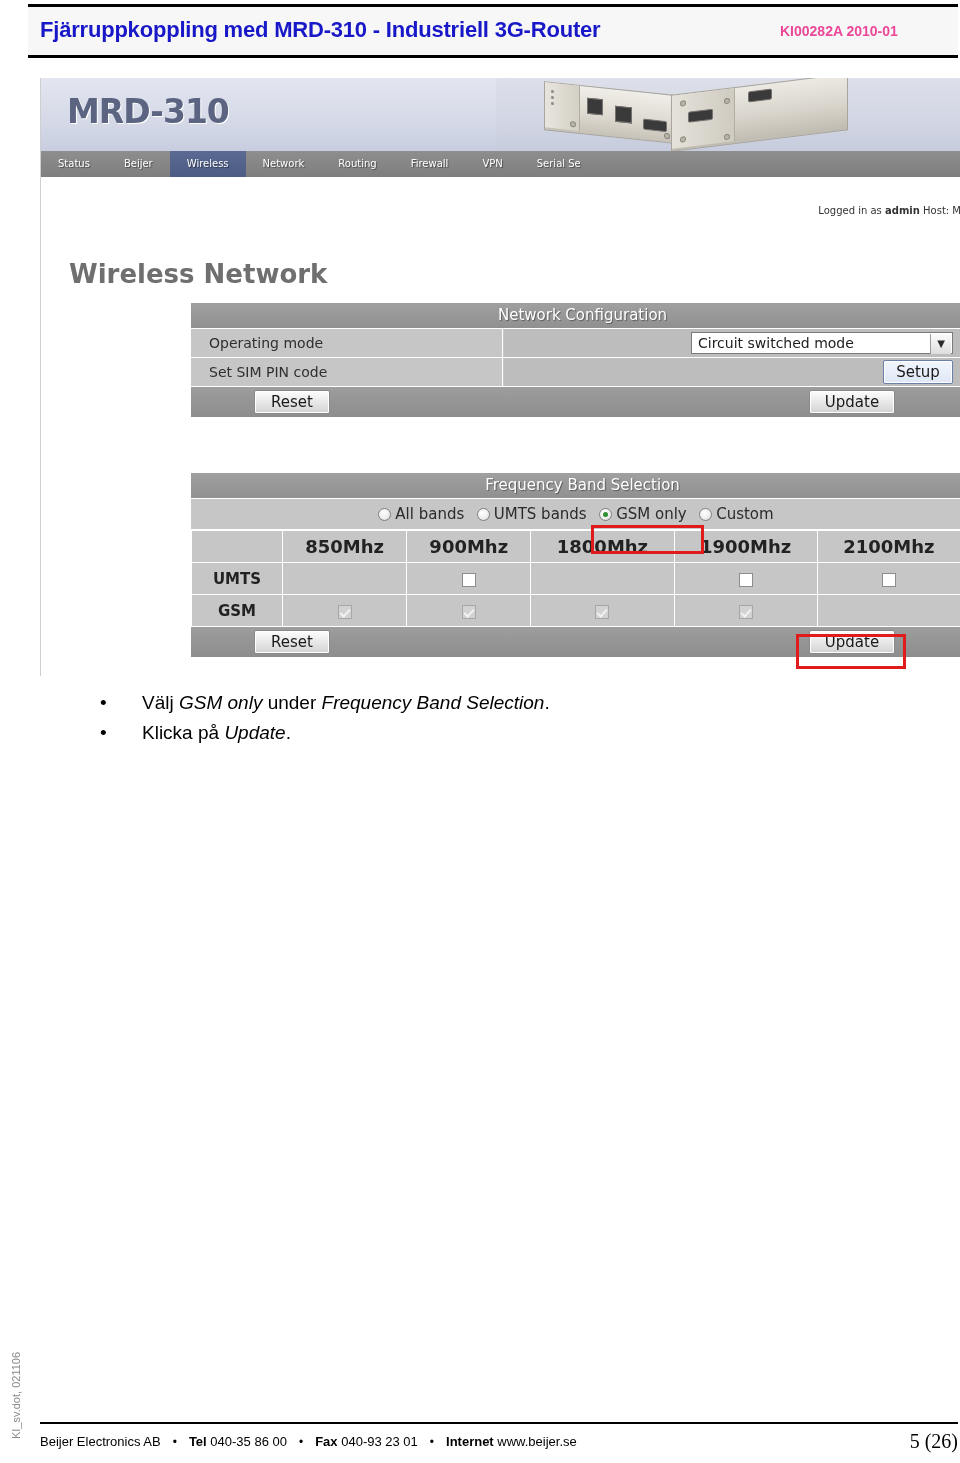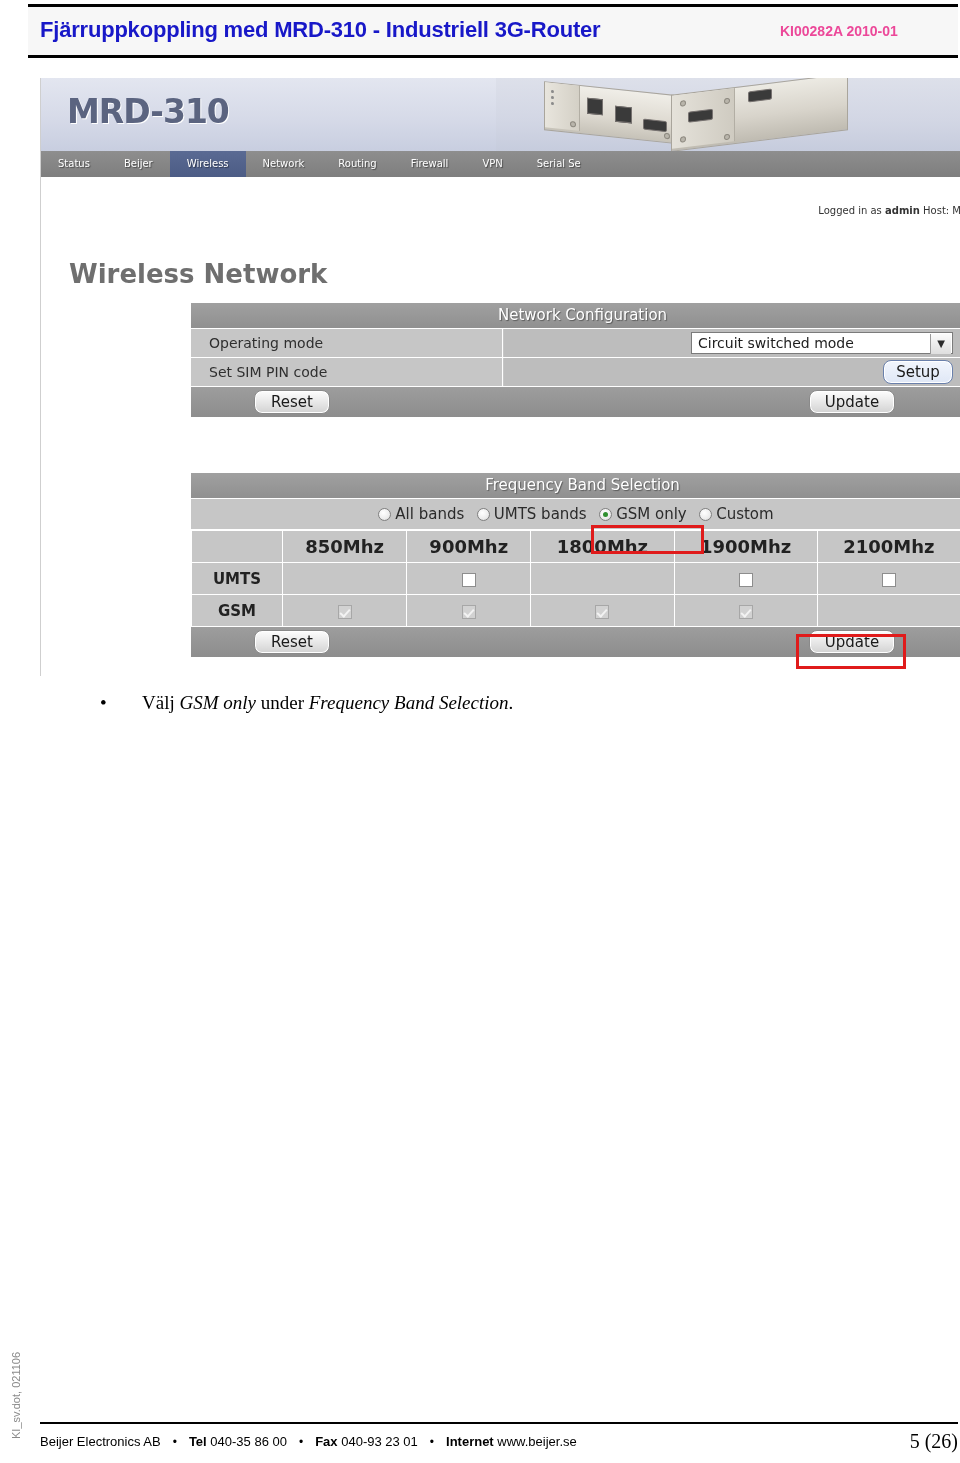--- a/index.html
+++ b/index.html
@@ -314,21 +314,21 @@
     border-left: 1px solid #9a9a9a;
     text-align: center;
     line-height: 19px;
     font-size: 10px;
     color: #2b2b2b;
   }
   .btn {
     position: absolute;
     background: linear-gradient(to bottom, #fdfdfd 0%, #e6e6e6 55%, #d2d2d2 100%);
     border: 1px solid #8a8a8a;
-    border-radius: 8px;
+    border-radius: 2px;
     font-family: "DejaVu Sans", sans-serif;
     font-size: 15px;
     color: #1a1a1a;
     text-align: center;
     box-sizing: border-box;
     box-shadow: inset 0 0 0 1px #ffffff;
   }
   .btn-setup {
     right: 8px; top: 2px;
     width: 70px; height: 24px;
@@ -441,21 +441,21 @@
   
   .bullets {
     position: absolute;
     left: 96px;
     top: 688px;
     width: 760px;
   }
   .bullet {
     position: relative;
     padding-left: 46px;
-    font-family: Liberation Serif, serif;
+    font-family: Liberation Sans, sans-serif;
     font-size: 19px;
     color: #000000;
     line-height: 30px;
     white-space: nowrap;
   }
   .bullet::before {
     content: "\2022";
     position: absolute;
     left: 4px;
     top: 0;
@@ -650,20 +650,23 @@
   </div>
 
   <div class="redbox" style="left:550px;top:447px;width:113px;height:29px;"></div>
   <div class="redbox" style="left:755px;top:556px;width:110px;height:35px;"></div>
 </div>
 
 <div class="bullets">
   <div class="bullet">
     <span>Välj </span><i>GSM only</i><span> under </span><i>Frequency Band Selection</i><span>.</span>
   </div>
+  <div class="bullet">
+    <span>Klicka på </span><i>Update</i><span>.</span>
+  </div>
 </div>
 
 <div class="side-stamp">KI_sv.dot, 021106</div>
 
 <div class="footer-rule"></div>
 <div class="footer">
   <span class="seg">Beijer Electronics AB</span><span class="dot">•</span><span class="seg"><b>Tel</b> <span>040-35 86 00</span></span><span class="dot">•</span><span class="seg"><b>Fax</b> <span>040-93 23 01</span></span><span class="dot">•</span><span class="seg"><b>Internet</b> <span>www.beijer.se</span></span>
   <span class="pageno">5 (26)</span>
 </div>
 

